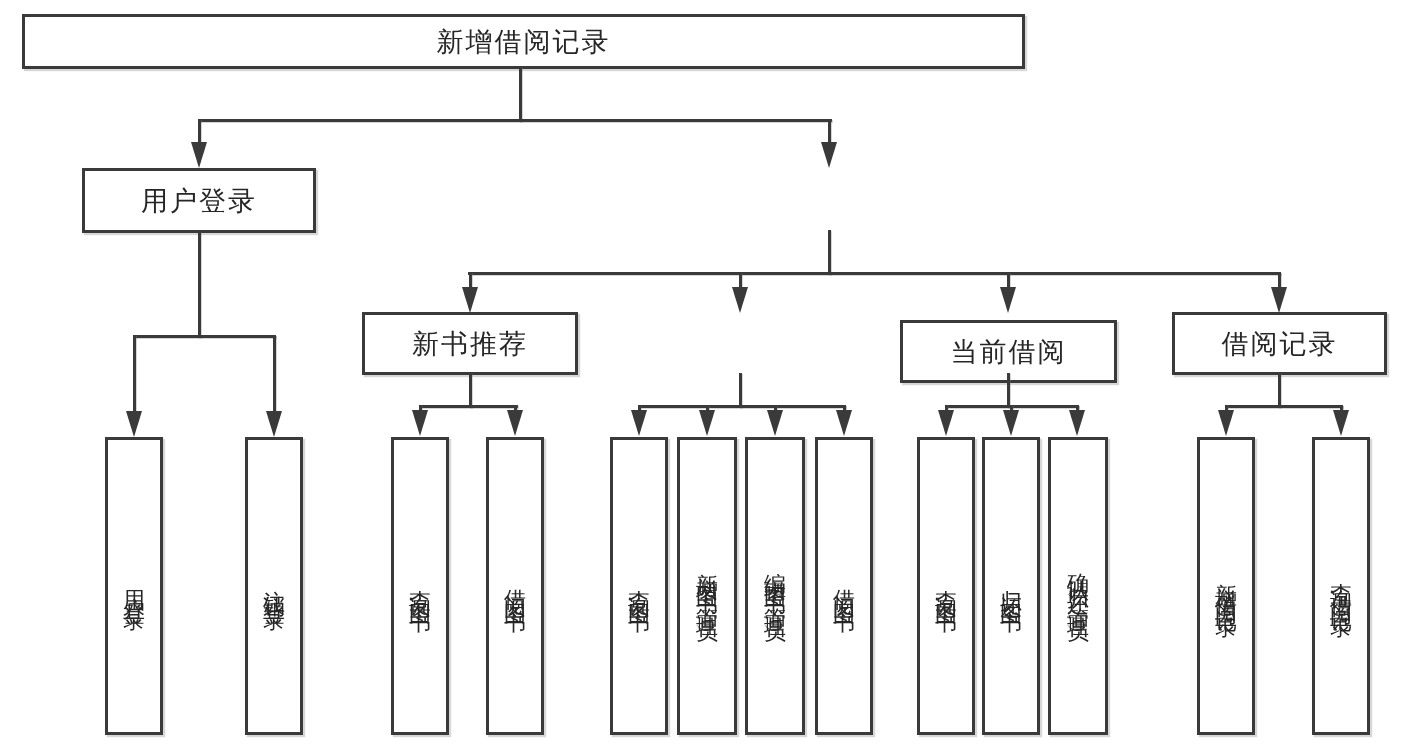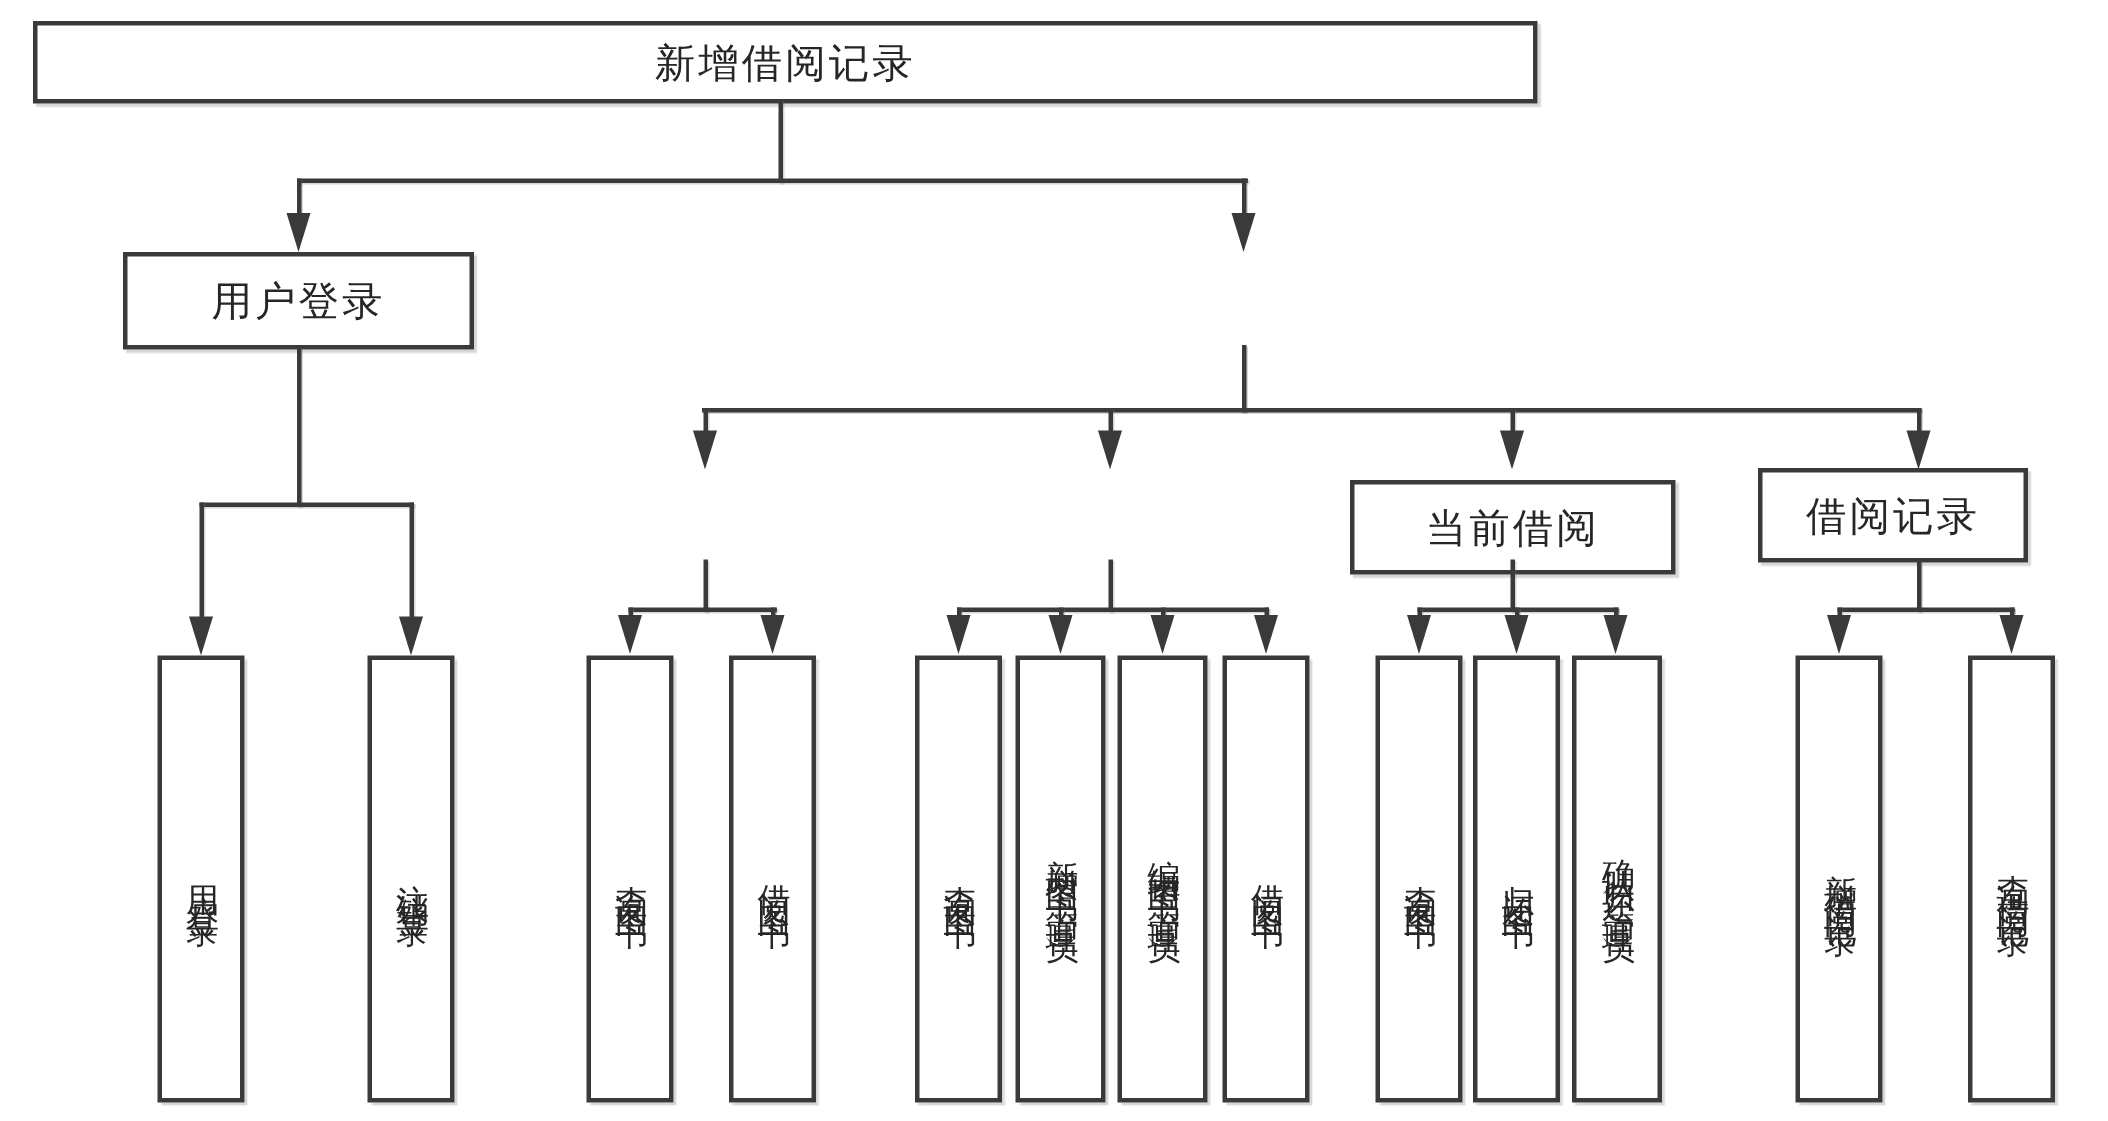--- a/index.html
+++ b/index.html
@@ -114,24 +114,27 @@
   <div class="hline" style="left:468px; top:272px; width:813px;"></div>
   <div class="vline" style="left:469px; top:272px; height:17px;"></div>
   <div class="arrow" style="left:462px; top:287px;"></div>
   <div class="vline" style="left:739px; top:272px; height:17px;"></div>
   <div class="arrow" style="left:732px; top:287px;"></div>
   <div class="vline" style="left:1007px; top:272px; height:17px;"></div>
   <div class="arrow" style="left:1000px; top:287px;"></div>
   <div class="vline" style="left:1278px; top:272px; height:17px;"></div>
   <div class="arrow" style="left:1271px; top:287px;"></div>
 
+  <div class="box" style="left:362px; top:312px; width:216px; height:63px;">
+    <span class="label">新书推荐</span>
+  </div>
   <div class="box" style="left:900px; top:320px; width:217px; height:63px;">
     <span class="label">当前借阅</span>
   </div>
-  <div class="box" style="left:1172px; top:312px; width:180px; height:63px;align-items:center;">
+  <div class="box" style="left:1172px; top:312px; width:215px; height:63px;align-items:center;">
     <span class="label">借阅记录</span>
   </div>
 
   <div class="vline" style="left:469px; top:373px; height:35px;"></div>
   <div class="hline" style="left:419px; top:405px; width:99px;"></div>
   <div class="vline" style="left:419px; top:405px; height:10px;"></div>
   <div class="arrow" style="left:412px; top:410px;"></div>
   <div class="vline" style="left:514px; top:405px; height:10px;"></div>
   <div class="arrow" style="left:507px; top:410px;"></div>
 

